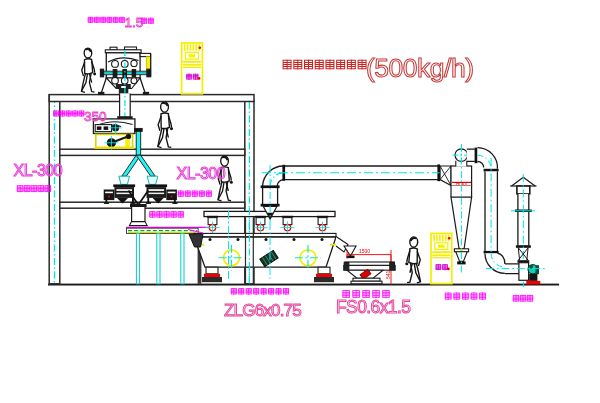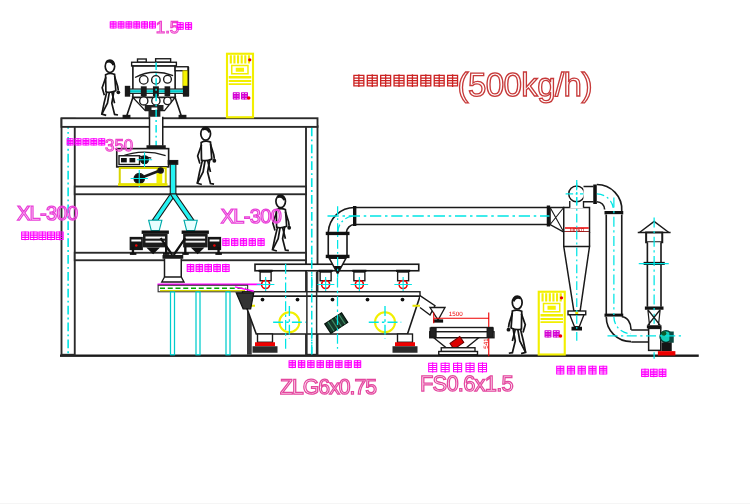--- a/index.html
+++ b/index.html
@@ -1,14 +1,14 @@
 <!DOCTYPE html>
 <html><head><meta charset="utf-8"><style>
 html,body{margin:0;padding:0;background:#fff}
-.wrap{position:relative;width:600px;height:403px;background:#e5e5e5;overflow:hidden}
+.wrap{position:relative;width:600px;height:403px;background:#d946ef;overflow:hidden}
 svg{font-family:"Liberation Sans",sans-serif;filter:blur(0.32px)}
 </style></head><body>
 <div class="wrap">
 <svg width="600" height="403" viewBox="0 0 600 403">
 <defs>
 <g id="cj">
           <path d="M0.6,0.9 H9.4 M0.6,3.1 H9.4 M0.6,5 H9.4 M0.6,7 H9.4 M0.6,9.1 H9.4 M1.1,0.9 V9.1 M5,0 V10 M8.9,0.9 V9.1"></path>
         </g>
 </defs>
 <rect width="600" height="403" fill="#ffffff"></rect>

